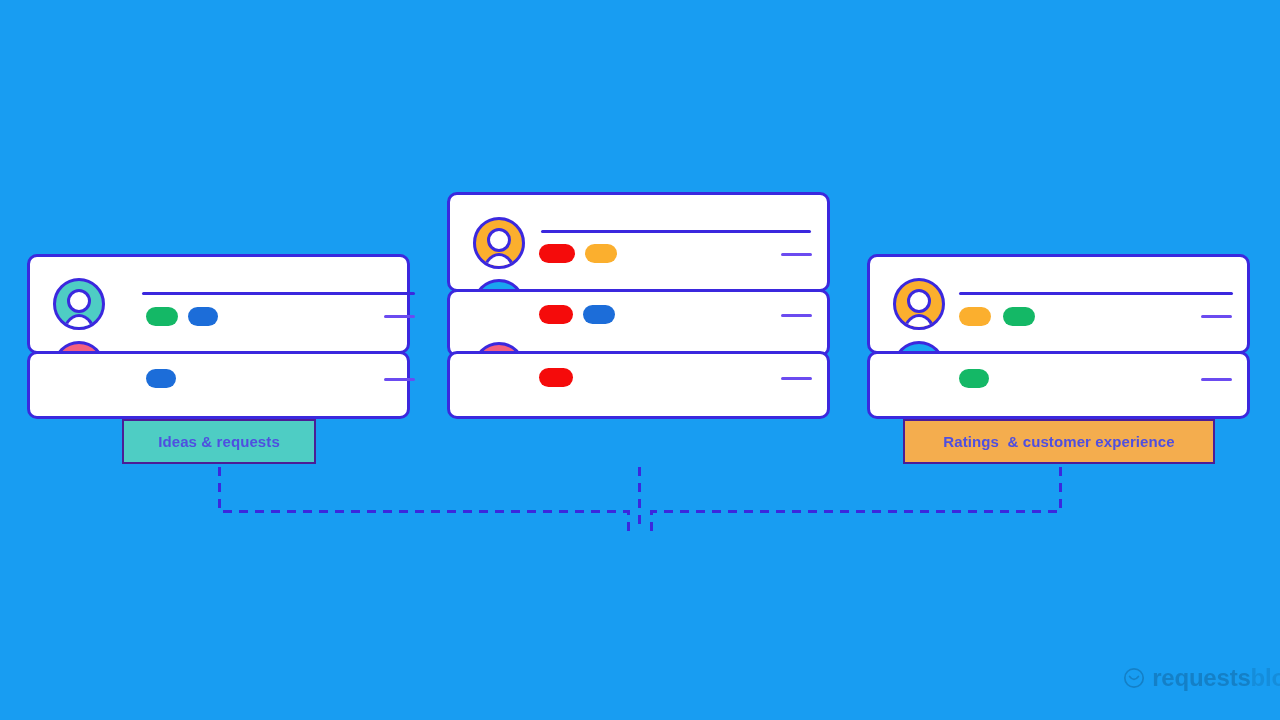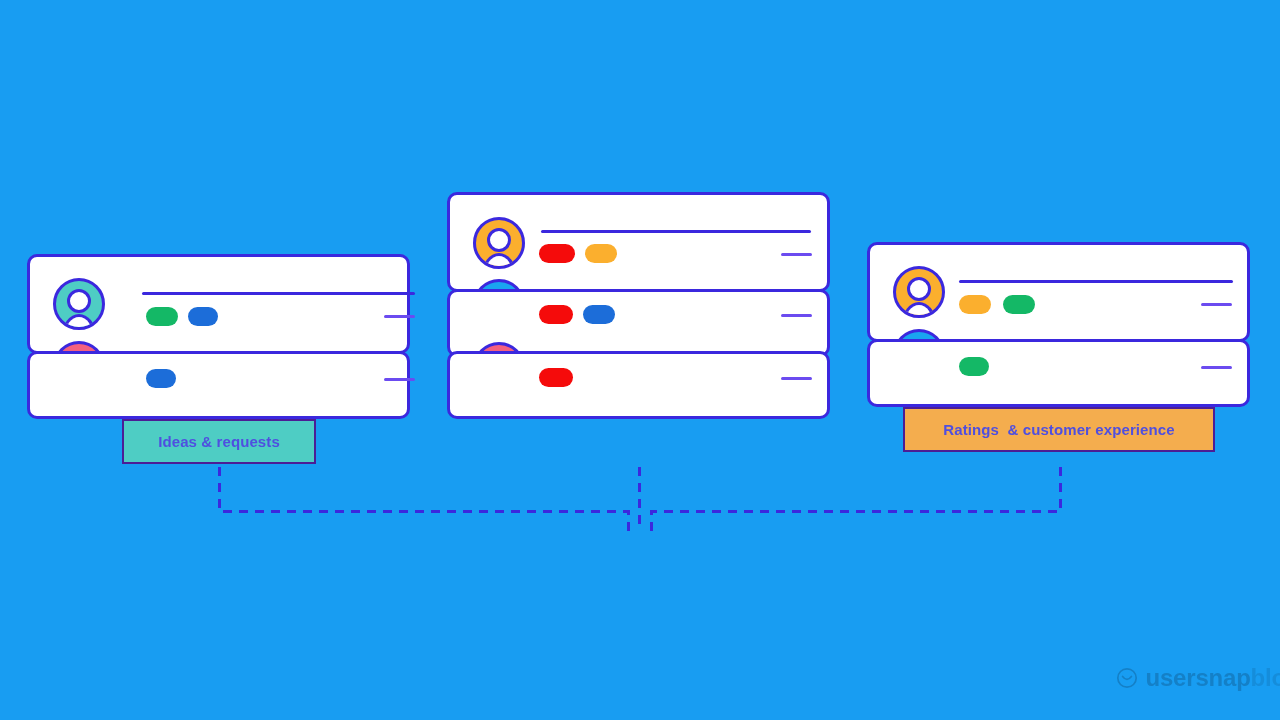--- a/index.html
+++ b/index.html
@@ -197,21 +197,21 @@
         <div class="head" style="width:24px; height:24px; top:8px;"></div>
         <div class="body" style="width:34px; height:22px; top:33px;"></div>
       </div>
       <div class="row" style="width:383px; height:68px; top:159px; z-index:6;"></div>
       <div class="pill" style="left:92px; top:176px; width:34px; background:#F50B0B; z-index:7;"></div>
       <div class="meta-line" style="left:334px; top:185px; width:31px; z-index:7;"></div>
     </div>
 
   </div>
 
-  <div class="group" style="left:867px; top:242px;text-align:right;">
+  <div class="group" style="left:867px; top:254px;text-align:right;">
     <div class="card-stack" style="width:383px; height:165px;">
 
       <div class="avatar" style="width:52px; height:52px; left:26px; top:24px; background:#FBAF2E; z-index:3;">
         <div class="head" style="width:24px; height:24px; top:8px;"></div>
         <div class="body" style="width:34px; height:22px; top:33px;"></div>
       </div>
       <div class="row" style="width:383px; height:100px; top:0; z-index:2;"></div>
       <div class="title-line" style="left:92px; top:38px; width:274px; z-index:4;"></div>
       <div class="pill" style="left:92px; top:53px; width:32px; background:#FBAF2E; z-index:4;"></div>
       <div class="pill" style="left:136px; top:53px; width:32px; background:#14B866; z-index:4;"></div>
@@ -227,16 +227,16 @@
     </div>
 
     <div class="cat-label" style="left:36px; top:165px; width:312px; height:45px; background:#F4AD4E;">Ratings  &amp; customer experience</div>
   </div>
 
   <div id="watermark">
     <svg width="22" height="22" viewBox="0 0 22 22">
       <circle cx="11" cy="11" r="9.2" fill="none" stroke="#0B3E66" stroke-width="1.7"></circle>
       <path d="M6.6 9.4 Q11 15.2 15.4 9.4" fill="none" stroke="#0B3E66" stroke-width="1.7" stroke-linecap="round"></path>
     </svg>
-    <div class="wm-text"><span>usersnap</span><span class="dim">blo</span></div>
+    <div class="wm-text"><span>requests</span><span class="dim">blo</span></div>
   </div>
 
 </div>
 
 </body></html>

